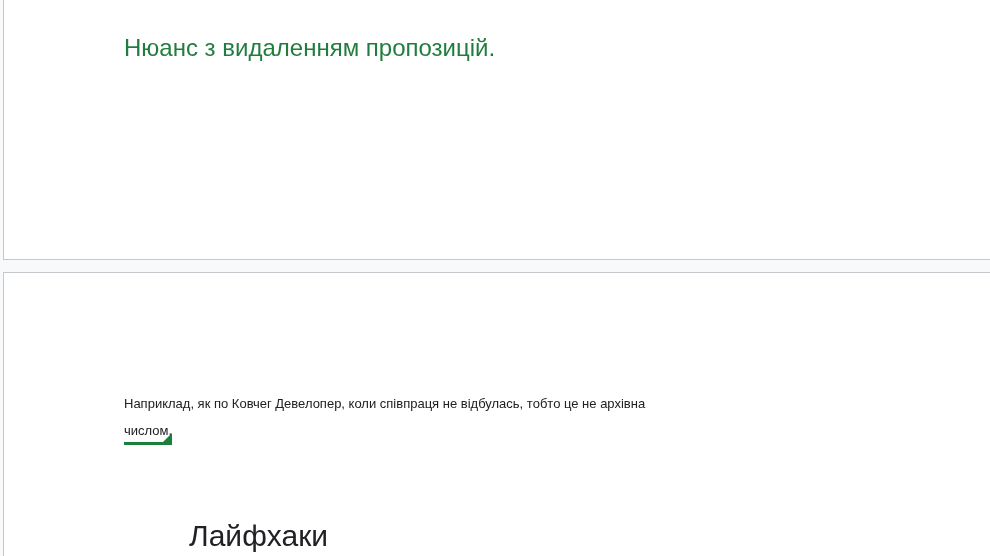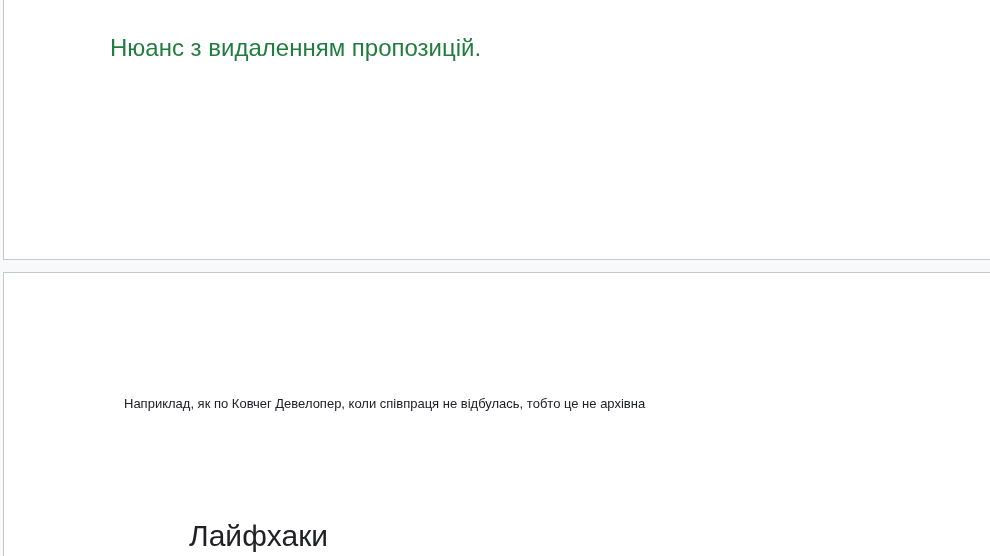--- a/index.html
+++ b/index.html
@@ -25,21 +25,21 @@
   #page1 {
     top: -12px;
     height: 272px;
   }
   #page2 {
     top: 272px;
     height: 300px;
   }
   .green-heading {
     position: absolute;
-    left: 106px;
+    left: 120px;
     top: 45px;
     margin: 0;
     font-size: 24px;
     font-weight: 400;
     color: var(--heading-green, #217d3e);
     white-space: nowrap;
   }
   .paragraph {
     position: absolute;
     left: 120px;
@@ -84,17 +84,20 @@
 
 <div class="canvas">
 
   <section class="page" id="page1">
     <h2 class="green-heading">Нюанс з видаленням пропозицій.</h2>
   </section>
 
   <section class="page" id="page2">
     <div class="paragraph">
       <div class="line">Наприклад, як по Ковчег Девелопер, коли співпраця не відбулась, тобто це не архівна</div>
+      <div class="line">
+        <span class="suggestion-marked">числом.</span>
+      </div>
     </div>
     <h1 class="big-heading">Лайфхаки</h1>
   </section>
 
 </div>
 
 </body></html>

